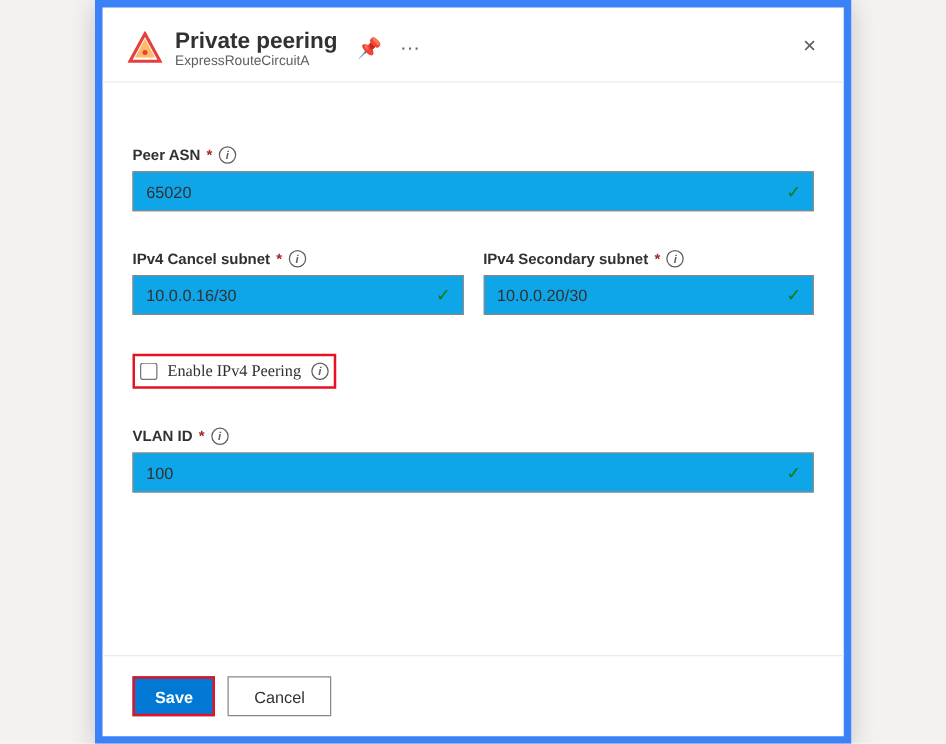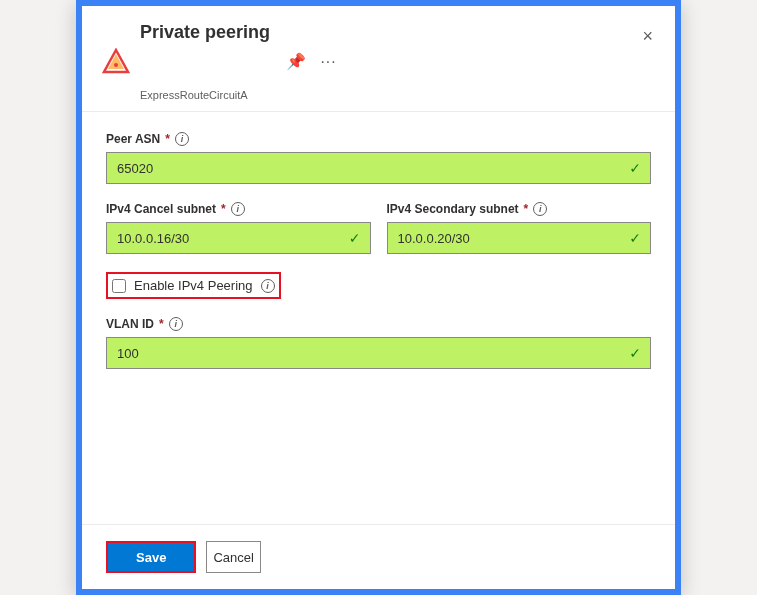--- a/index.html
+++ b/index.html
@@ -39,21 +39,20 @@
       flex-direction: column;
     }
     .dialog-title {
       font-size: 18px;
       font-weight: 600;
       color: #323130;
     }
     .dialog-subtitle {
       font-size: 11px;
       color: #605e5c;
-      margin-top: 46px;
     }
     .dialog-header-actions {
       display: flex;
       align-items: center;
       margin-left: 12px;
       gap: 6px;
     }
     .header-icon-btn {
       background: none;
       border: none;
@@ -75,20 +74,21 @@
       padding: 4px 6px;
       border-radius: 2px;
     }
     .dialog-body {
       padding: 20px 24px;
       flex: 1;
       overflow-y: auto;
     }
     .form-group {
       margin-bottom: 18px;
+      margin-top: 31px;
     }
     .form-label {
       display: flex;
       align-items: center;
       font-size: 12px;
       font-weight: 600;
       color: #323130;
       margin-bottom: 6px;
       gap: 5px;
     }
@@ -109,21 +109,21 @@
       font-style: italic;
       font-weight: bold;
     }
     .form-input {
       width: 100%;
       border: 1px solid #8a8886;
       padding: 6px 10px;
       font-size: 13px;
       color: #323130;
       outline: none;
-      background: #bef264;
+      background: #0ea5e9;
       height: 32px;
     }
     .input-with-check {
       position: relative;
     }
     .input-with-check .form-input {
       padding-right: 30px;
     }
     .input-check-icon {
       position: absolute;
@@ -169,43 +169,44 @@
     }
     .checkbox-outline input[type="checkbox"] {
       width: 14px;
       height: 14px;
       cursor: pointer;
       margin: 0;
     }
     .checkbox-label {
       font-size: 13px;
       color: #323130;
+      font-family: Liberation Serif, serif;
     }
     .dialog-footer {
       padding: 16px 24px;
       border-top: 1px solid #edebe9;
       display: flex;
       align-items: center;
       gap: 10px;
     }
     .btn-save {
       background: #0078d4;
       color: #fff;
       border: 2px solid #e81123;
-      padding: 6px 28px;
+      padding: 6px 16px;
       font-size: 13px;
       font-weight: 600;
       cursor: pointer;
       height: 32px;
     }
     .btn-cancel {
       background: #fff;
       color: #323130;
       border: 1px solid #8a8886;
-      padding: 6px 6px;
+      padding: 6px 20px;
       font-size: 13px;
       cursor: pointer;
       height: 32px;
     }
     .label-subnets {
       font-size: 12px;
       font-weight: 600;
       color: #323130;
       margin-bottom: 8px;
     }

